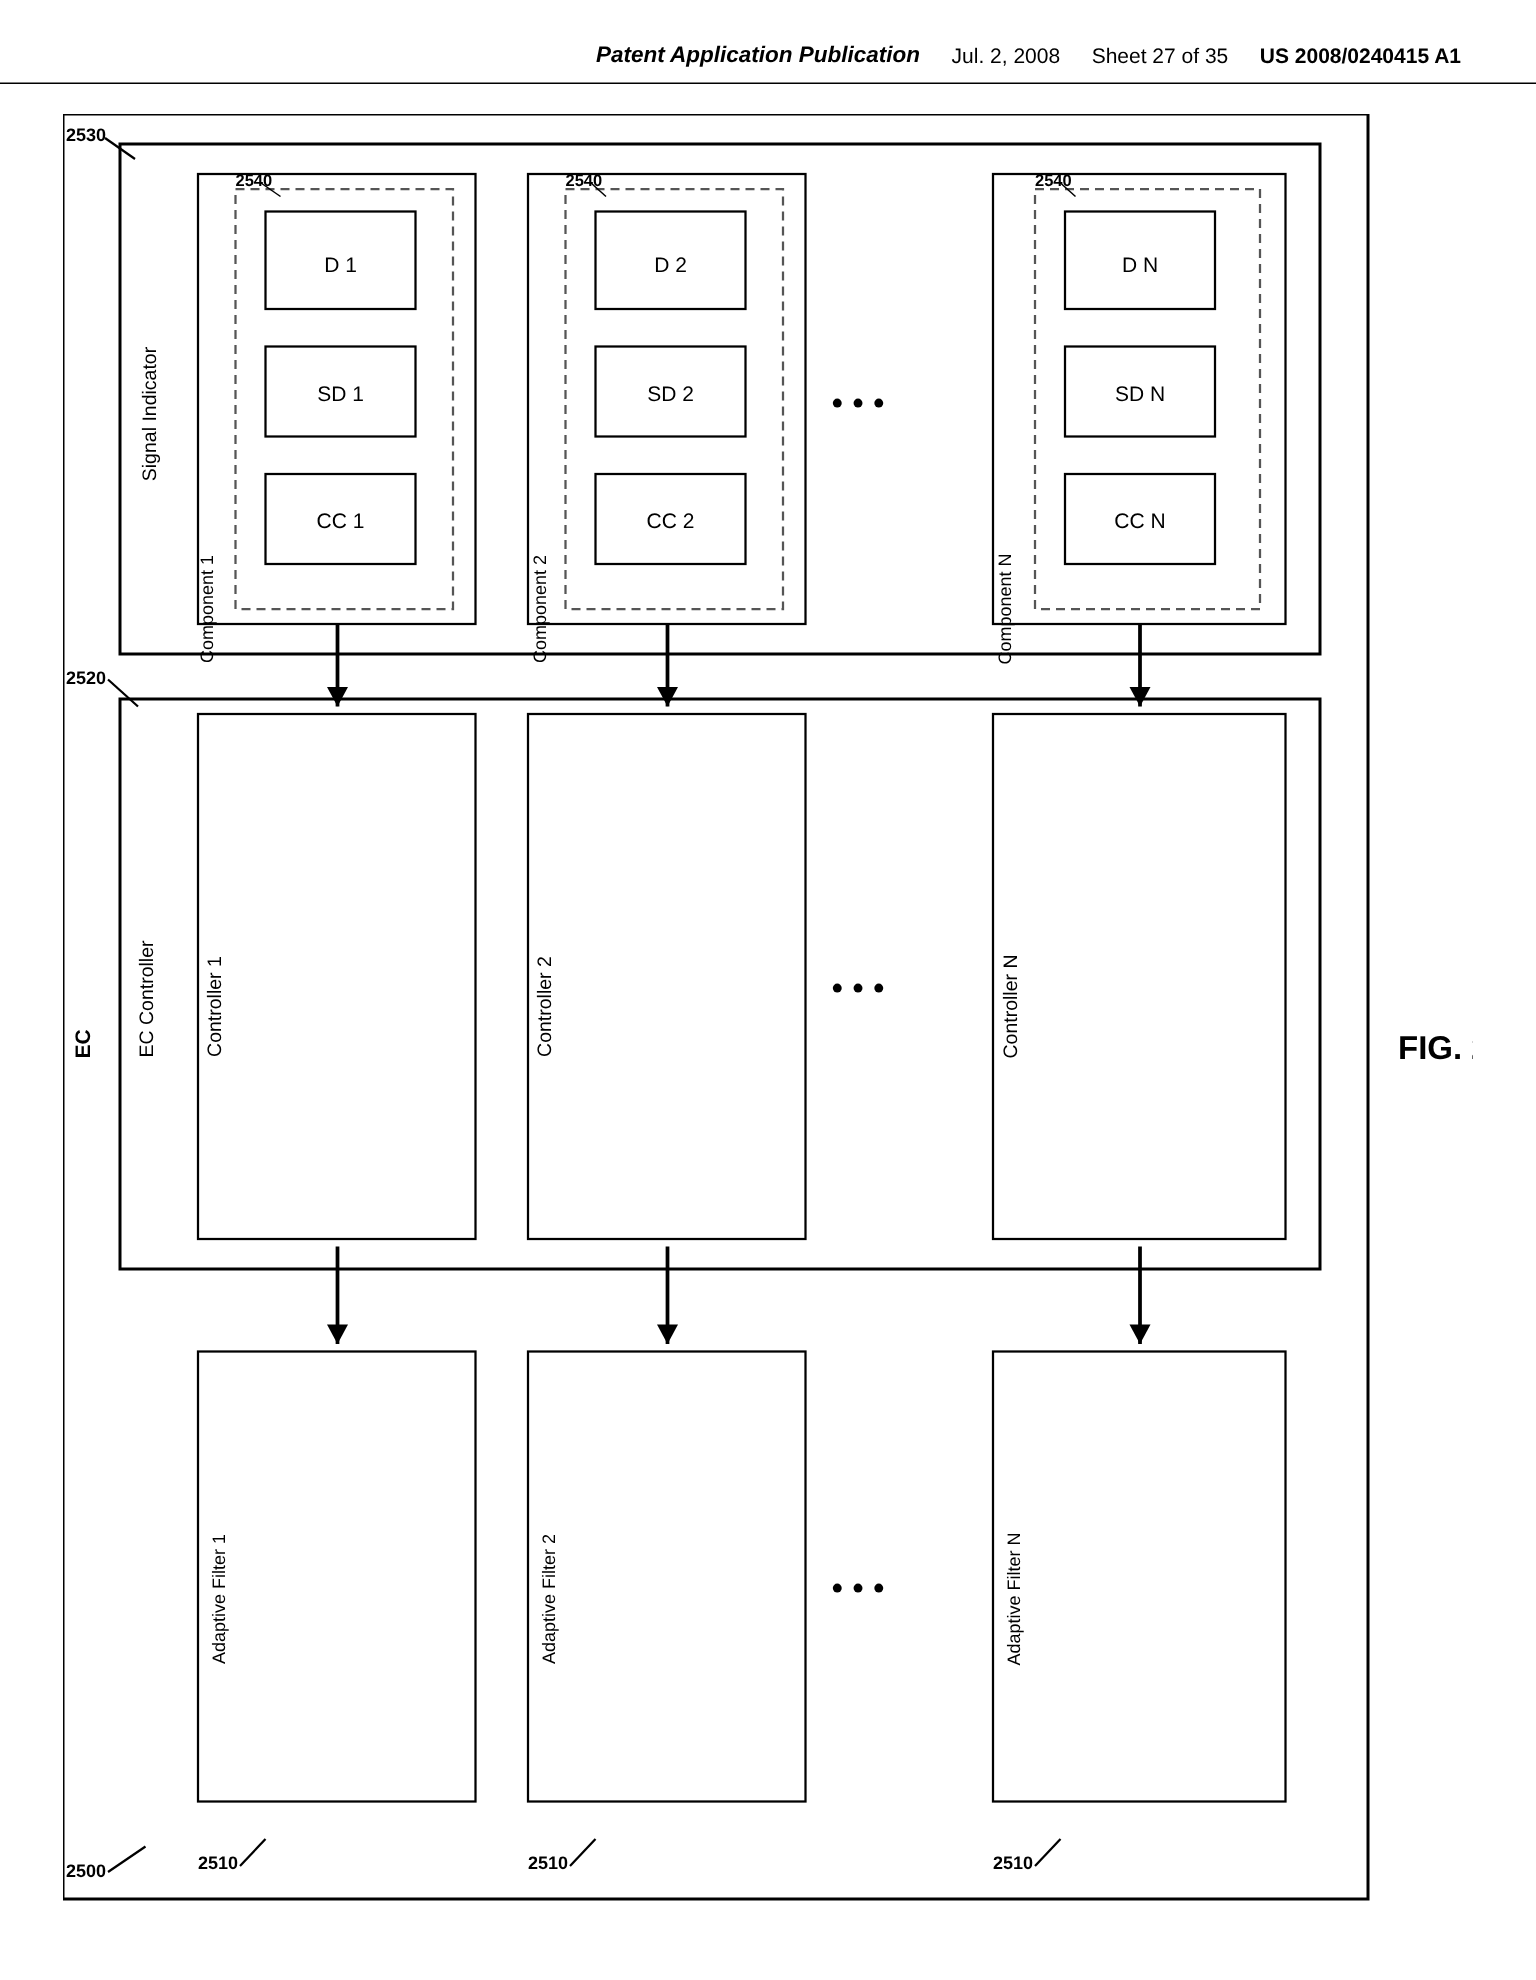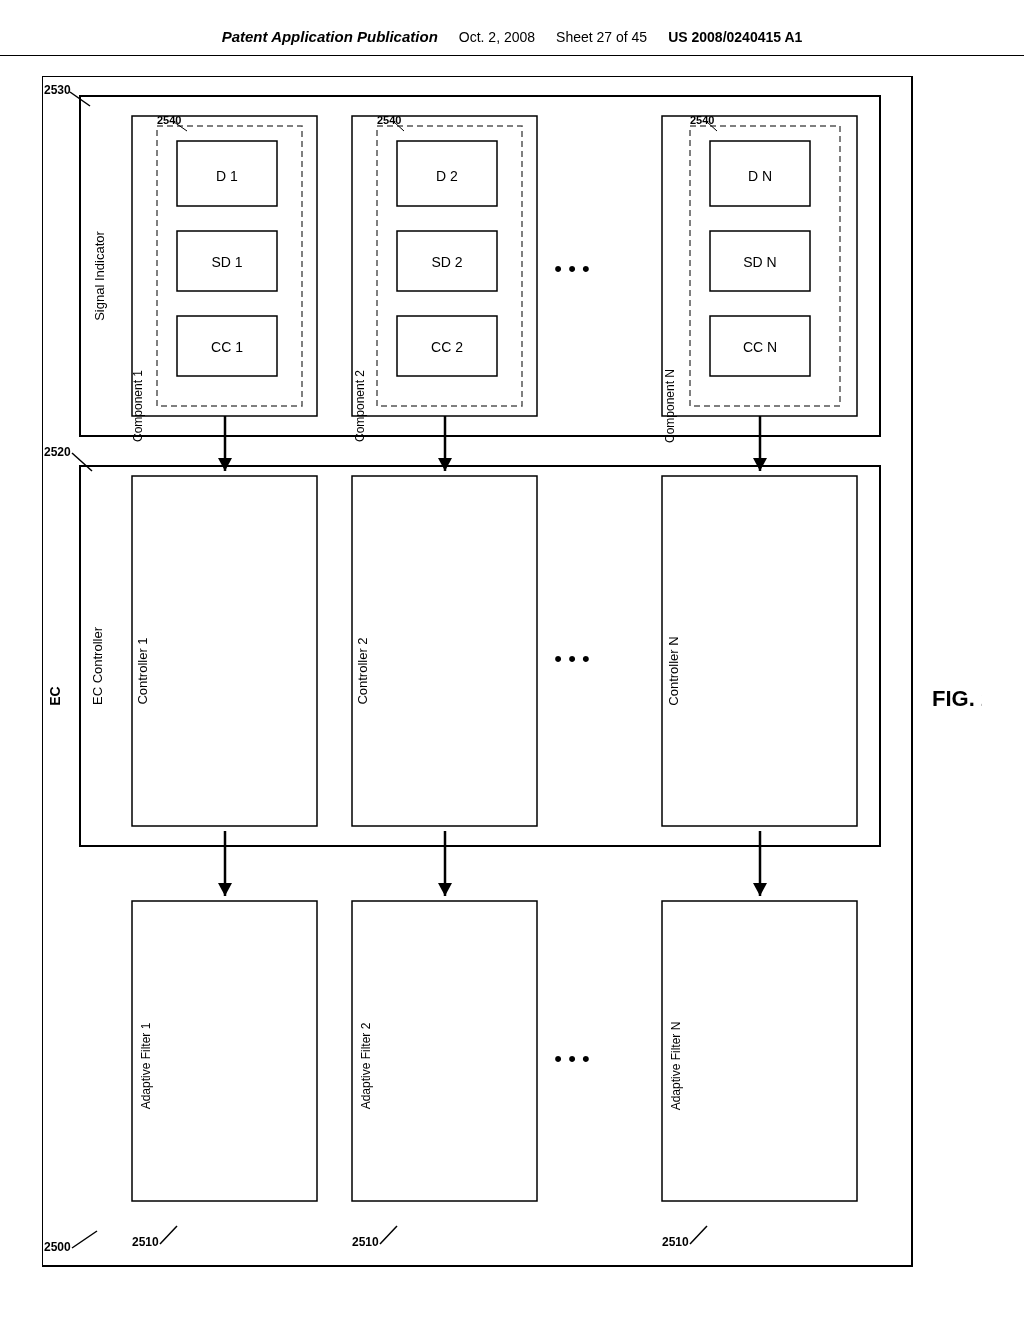--- a/index.html
+++ b/index.html
@@ -8,21 +8,21 @@
       height: 1320px;
       background: #fff;
       font-family: Arial, Helvetica, sans-serif;
       position: relative;
       overflow: hidden;
     }
 
     
     .header {
       display: flex;
-      justify-content: center;
+      justify-content: flex-end;
       align-items: flex-end;
       padding: 28px 50px 10px 50px;
       border-bottom: 1px solid #000;
       gap: 21px;
     }
     .header-left {
       font-size: 15px;
       font-weight: bold;
       font-style: italic;
     }
@@ -40,22 +40,22 @@
       width: 100%;
       height: calc(100% - 70px);
       padding: 30px 30px 30px 30px;
     }
   </style>
 </head>
 <body>
 
 <div class="header">
   <div class="header-left">Patent Application Publication</div>
-  <div class="header-center">Oct. 2, 2008</div>
-  <div class="header-center">Sheet 27 of 45</div>
+  <div class="header-center">Jul. 2, 2008</div>
+  <div class="header-center">Sheet 27 of 35</div>
   <div class="header-right">US 2008/0240415 A1</div>
 </div>
 
 <div class="diagram-area">
 
   <svg width="940" height="1200" style="position:absolute; top:20px; left:42px;">
 
     <rect x="0" y="0" width="870" height="1190" fill="none" stroke="#000" stroke-width="2"></rect>
 
     <text x="18" y="620" font-size="14" font-weight="bold" font-family="Arial" transform="rotate(-90, 18, 620)" text-anchor="middle">EC</text>

